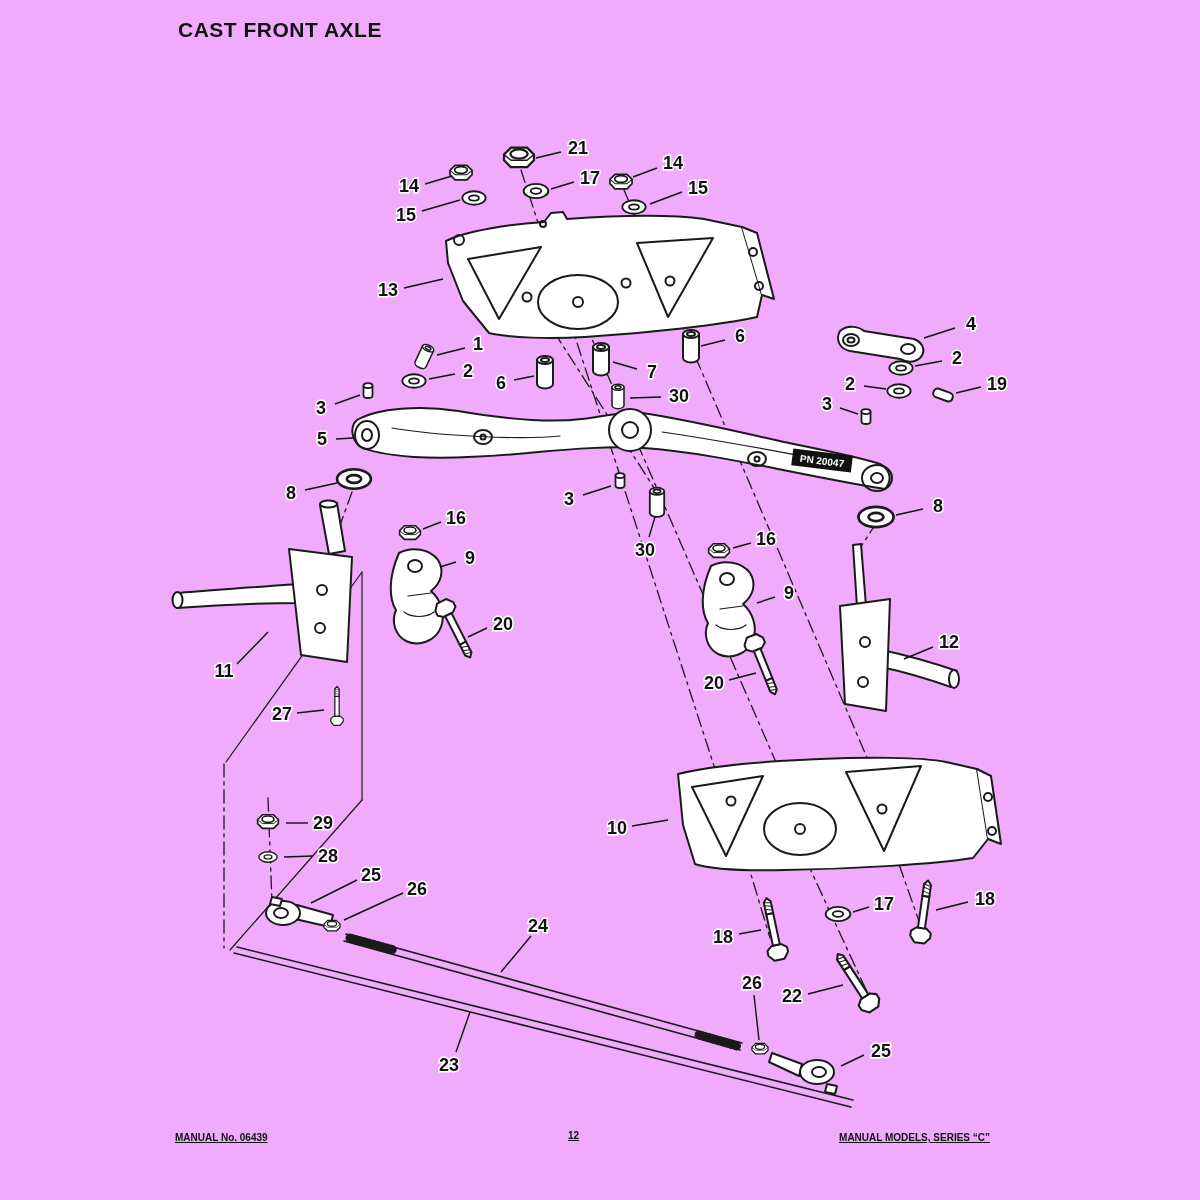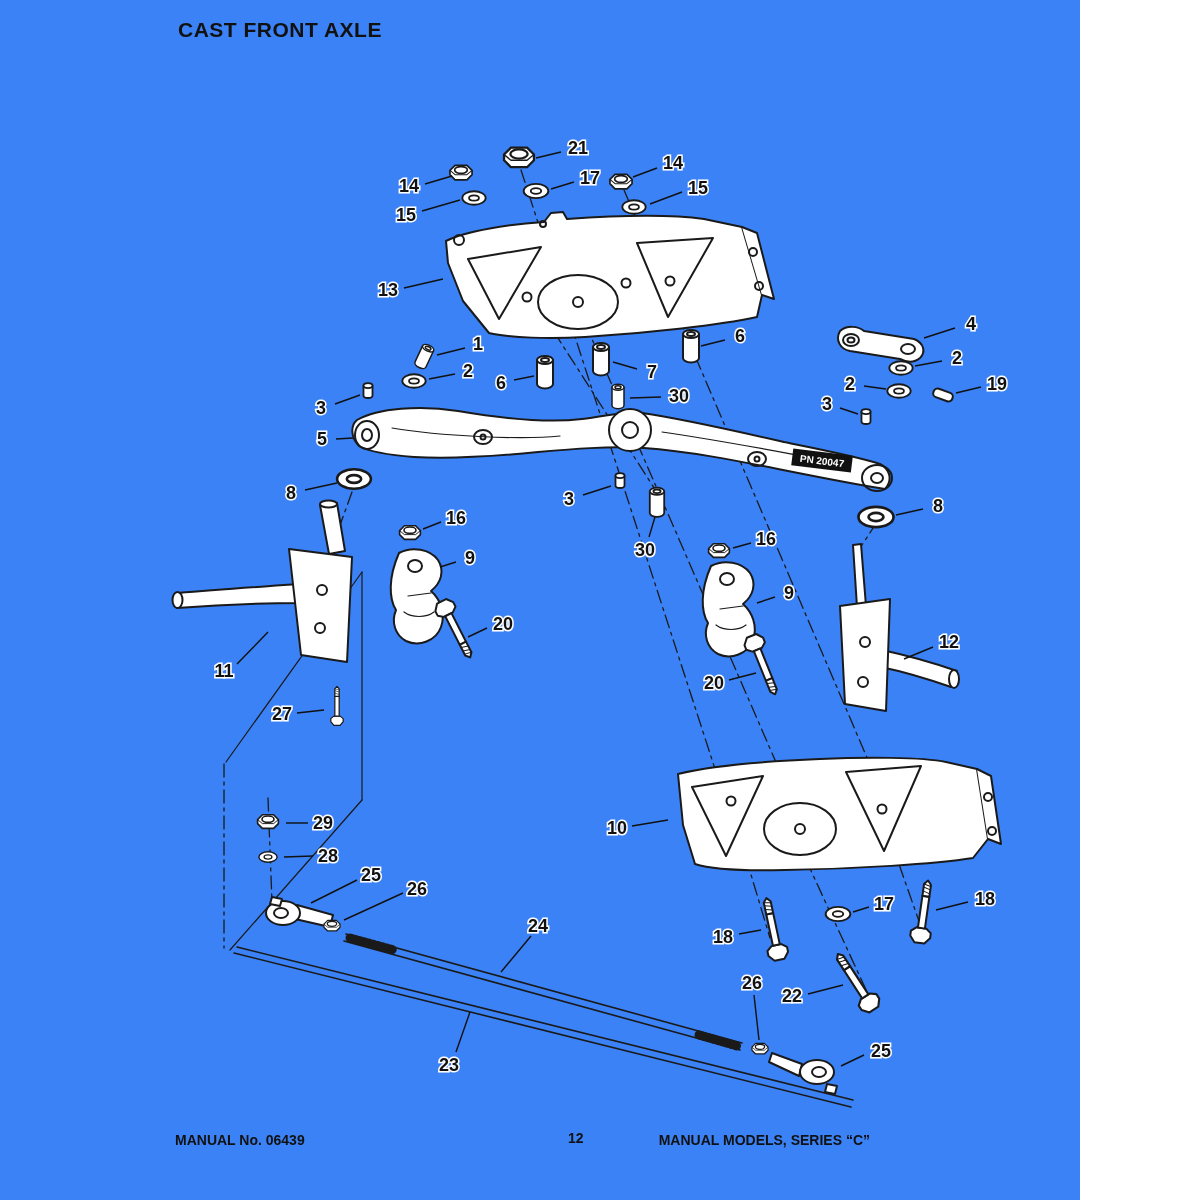--- a/index.html
+++ b/index.html
@@ -1,27 +1,27 @@
 <!DOCTYPE html>
 <html><head>
 <meta charset="utf-8">
 <style>
   * { box-sizing: border-box; }
   html, body { margin: 0; padding: 0; background: #fff; }
   .page {
-    position: relative; width: 1080px; height: 1200px;
-    background: #3b82f6; color: #111;
+    position: relative; width: 1200px; height: 1200px;
+    background: #f0abfc; color: #111;
     font-family: "Liberation Sans", sans-serif; overflow: hidden;
   }
   .title {
     position: absolute; left: 178px; top: 18px; margin: 0;
     font-size: 21px; font-weight: bold; letter-spacing: .5px;
   }
   .diagram { position: absolute; left: 0; top: 0; width: 1200px; height: 1200px; }
-  .footer span { position: absolute; font-weight: bold; font-size: 14px; white-space: nowrap; }
+  .footer span { position: absolute; font-weight: bold; font-size: 10px; white-space: nowrap; text-decoration: underline; }
   .f-left  { left: 175px; top: 1132px; }
   .f-center{ left: 568px; top: 1130px; font-size: 17px; }
   .f-right { right: 210px; top: 1132px; }
   .leader { stroke: #111; stroke-width: 1.4; fill: none; }
   .callout-num {
     font-family: "Liberation Sans", sans-serif; font-size: 18px; font-weight: bold;
     fill: #111; text-anchor: middle; dominant-baseline: central;
     stroke: #fff; stroke-width: 3px; paint-order: stroke;
   }
   .stamp-text {

